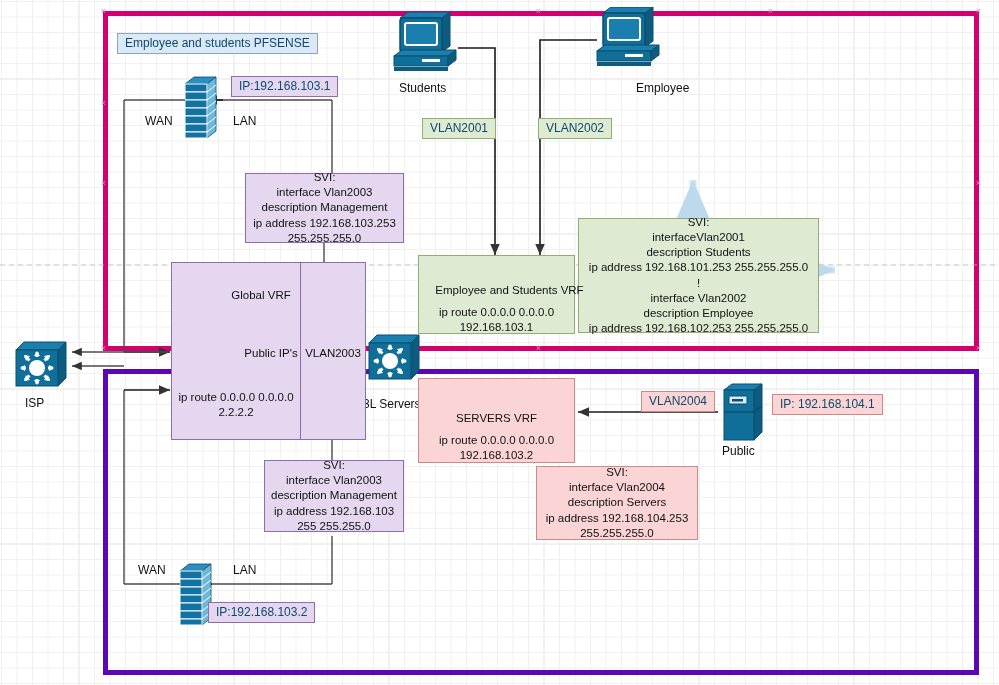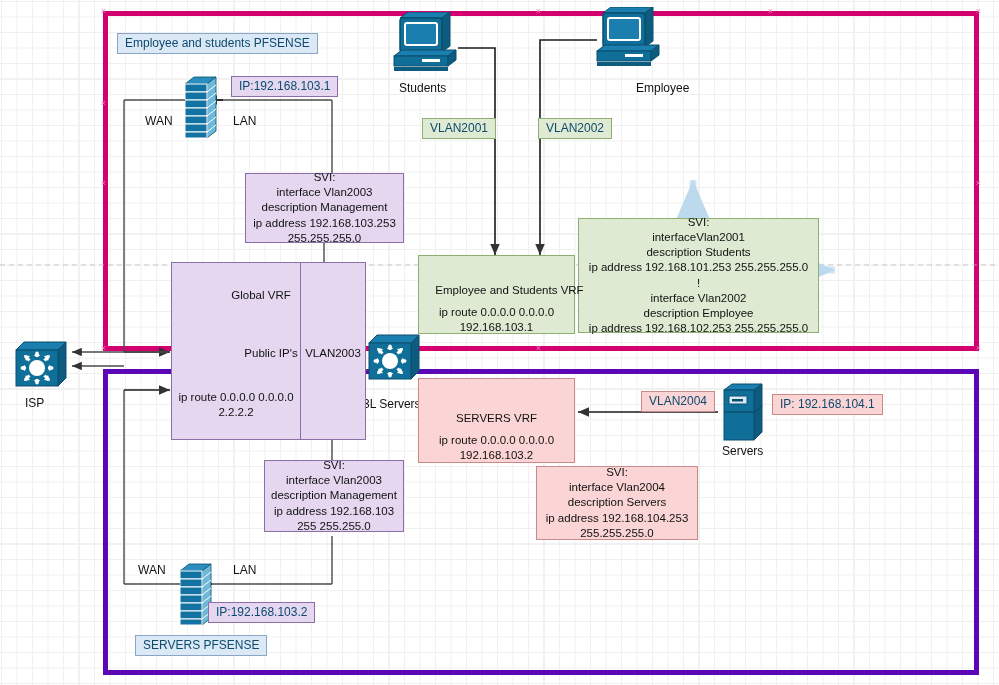--- a/index.html
+++ b/index.html
@@ -256,21 +256,21 @@
     <svg width="48" height="62" viewBox="0 0 48 62" xmlns="http://www.w3.org/2000/svg">
       <polygon points="4,8 34,8 42,2 12,2" fill="#1a7fae" stroke="#0a4f6e" stroke-width="1"></polygon>
       <polygon points="34,8 42,2 42,50 34,58" fill="#0d5c80" stroke="#0a4f6e" stroke-width="1"></polygon>
       <rect x="4" y="8" width="30" height="50" fill="#0f6f99" stroke="#0a4f6e" stroke-width="1"></rect>
       <rect x="9" y="14" width="18" height="8" rx="1" fill="#d8ecf7" stroke="#0a4f6e" stroke-width="1"></rect>
       <rect x="12" y="17" width="11" height="2.5" fill="#0a4f6e"></rect>
       <line x1="4" y1="30" x2="34" y2="30" stroke="#0a4f6e" stroke-width="1.5"></line>
       <line x1="34" y1="30" x2="42" y2="24" stroke="#0a4f6e" stroke-width="1.5"></line>
     </svg>
   </div>
-  <div class="plain-label" style="left:722px; top:444px;">Servers</div>
+  <div class="plain-label" style="left:722px; top:444px;">Public</div>
 
   <div class="icon-wrap" style="left:185px; top:76px;">
     <svg width="32" height="64" viewBox="0 0 32 64" xmlns="http://www.w3.org/2000/svg">
       <polygon points="0,8 22,8 31,1 9,1" fill="#2a8fc0" stroke="#0a4f6e" stroke-width="0.8"></polygon>
       <polygon points="22,8 31,1 31,55 22,62" fill="#6fb9d8" stroke="#0a4f6e" stroke-width="0.8"></polygon>
       <g fill="#1273a3" stroke="#ffffff" stroke-width="1">
         <rect x="0" y="8" width="22" height="8"></rect>
         <rect x="0" y="16" width="22" height="8"></rect>
         <rect x="0" y="24" width="22" height="8"></rect>
         <rect x="0" y="32" width="22" height="8"></rect>
@@ -308,21 +308,20 @@
         <path d="M22,32 L31,25"></path>
           <path d="M22,40 L31,33"></path>
         <path d="M22,48 L31,41"></path>
           <path d="M22,56 L31,49"></path>
       </g>
     </svg>
   </div>
 
   <div class="tag tag-blue" style="left:117px; top:33px;">Employee and students PFSENSE</div>
 
-  <div class="tag tag-blue" style="left:135px; top:635px;">SERVERS PFSENSE</div>
 
   <div class="tag tag-purple" style="left:231px; top:76px;">IP:192.168.103.1</div>
 
   <div class="tag tag-purple" style="left:208px; top:602px;">IP:192.168.103.2</div>
 
   <div class="tag tag-pink" style="left:772px; top:394px;">IP: 192.168.104.1</div>
 
   <div class="tag tag-green" style="left:422px; top:118px;">VLAN2001</div>
 
   <div class="tag tag-green" style="left:538px; top:118px;">VLAN2002</div>

